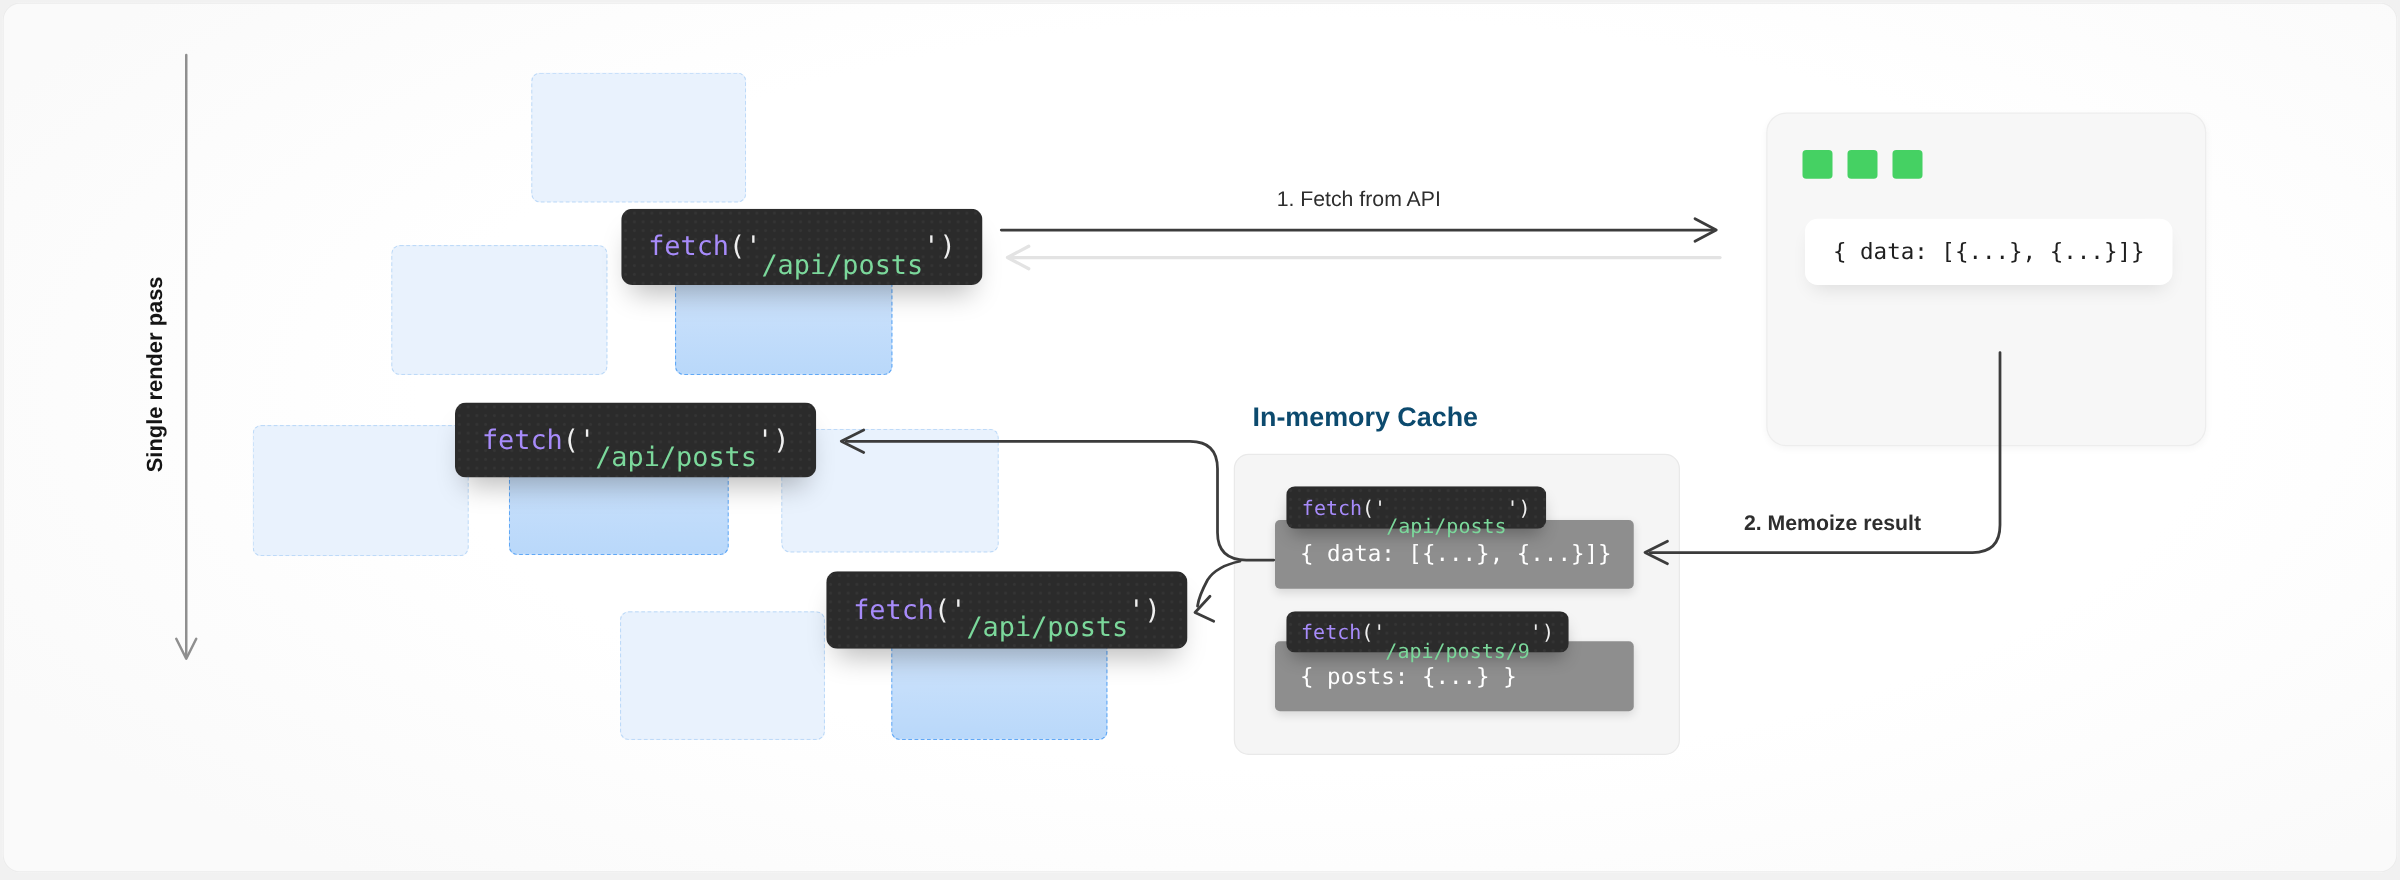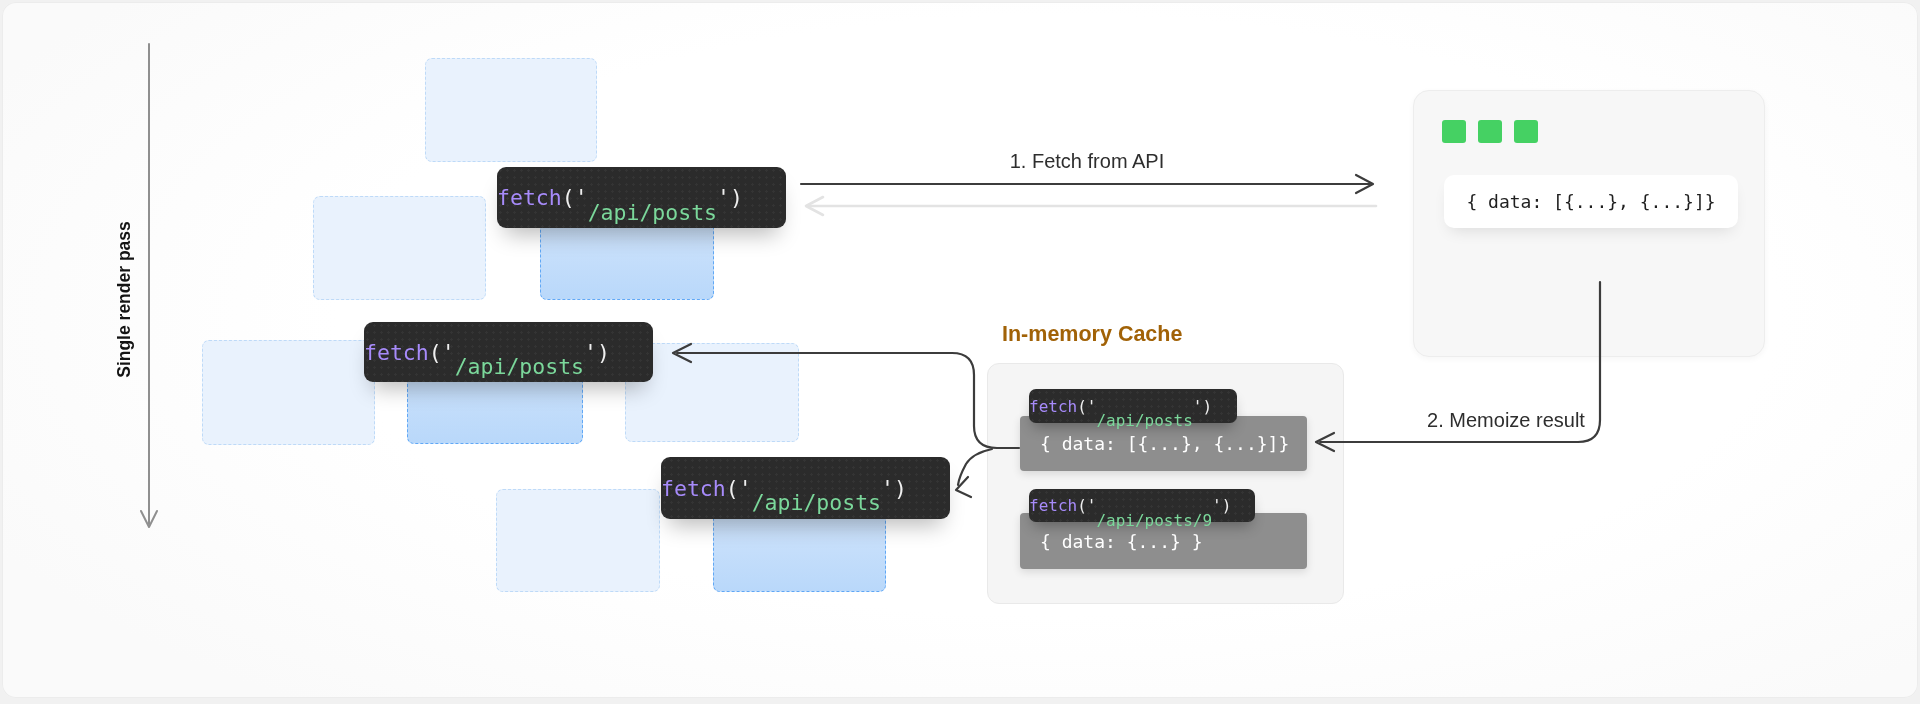--- a/index.html
+++ b/index.html
@@ -7,33 +7,33 @@
          font-family:"Liberation Sans","DejaVu Sans",sans-serif;}
   .canvas{position:absolute;left:2px;top:2px;width:1916px;height:696px;
           border-radius:14px;background:radial-gradient(1200px 500px at 55% 45%, #ffffff 60%, #fafafa 100%);
           box-shadow:0 0 0 1px #ececec inset;}
   
   .box{position:absolute;border-radius:7px;border:1.6px dashed #bedaf8;
        background:#e9f2fd;z-index:1;}
   .box.active{border-color:#60a8f6;background:linear-gradient(180deg,#d6e7fc 0%,#b9d8fa 100%);}
   
   .code-chip{position:absolute;background:#2b2b2b;border-radius:9px;z-index:5;
-       display:flex;align-items:center;
+       display:flex;align-items:center;justify-content:center;
        font-family:"DejaVu Sans Mono","Liberation Mono",monospace;
        box-shadow:0 14px 22px -8px rgba(0,0,0,.28);
        background-image:radial-gradient(rgba(255,255,255,.045) 1px,transparent 1.3px);
        background-size:7px 7px;white-space:pre;}
   .chip-lg{font-size:21.5px;}
   .t-fn{color:#a78bfa;} .t-p{color:#efefef;} .t-s{color:#7bd89b;margin-top:29px;}
   
-  .lbl{position:absolute;color:#2e2e2e;font-size:20px;text-align:center;width:300px;z-index:11;}
+  .lbl{position:absolute;color:#2e2e2e;font-size:17px;text-align:center;width:300px;z-index:11;}
   .axis-label{position:absolute;left:24px;top:289px;width:200px;text-align:center;
        font-size:17.5px;font-weight:700;color:#141414;transform:rotate(-90deg);z-index:11;}
   
-  .cache-title{position:absolute;left:1002px;top:322px;font-size:21.5px;font-weight:700;color:#a16207;z-index:11;}
+  .cache-title{position:absolute;left:1002px;top:322px;font-size:21.5px;font-weight:700;color:#0c4a6e;z-index:11;}
   .cache-panel{position:absolute;left:987px;top:363px;width:355px;height:239px;
        background:#f5f5f5;border:1px solid #e9e9e9;border-radius:12px;z-index:2;}
   .cache-chip{z-index:4;font-size:16px;border-radius:7px;box-shadow:0 8px 14px -4px rgba(0,0,0,.3);}
   .cache-val{position:absolute;background:#8e8e8e;border-radius:4px;z-index:3;
        display:flex;align-items:center;color:#ffffff;
        font-family:"DejaVu Sans Mono","Liberation Mono",monospace;font-size:18px;
        padding-left:20px;box-sizing:border-box;white-space:pre;
        box-shadow:0 3px 8px rgba(0,0,0,.12);}
   
   .server-card{position:absolute;left:1413px;top:90px;width:350px;height:265px;
@@ -71,34 +71,34 @@
     <span class="t-fn">fetch</span><span class="t-p">('</span><span class="t-s">/api/posts</span><span class="t-p">')</span>
   </div>
   <div class="code-chip chip-lg" style="left:364px;top:322px;width:289px;height:60px;">
     <span class="t-fn">fetch</span><span class="t-p">('</span><span class="t-s">/api/posts</span><span class="t-p">')</span>
   </div>
   <div class="code-chip chip-lg" style="left:661px;top:457px;width:289px;height:62px;">
     <span class="t-fn">fetch</span><span class="t-p">('</span><span class="t-s">/api/posts</span><span class="t-p">')</span>
   </div>
 
   <div class="lbl" style="left:937px;top:150px;">1. Fetch from API</div>
-  <div class="lbl" style="left:1356px;top:409px;">2. Memoize result</div>
+  <div class="lbl" style="left:1316px;top:409px;font-weight:bold;">2. Memoize result</div>
 
   <div class="cache-title">In-memory Cache</div>
   <div class="cache-panel"></div>
 
   <div class="code-chip cache-chip" style="left:1029px;top:389px;width:208px;height:34px;">
     <span class="t-fn">fetch</span><span class="t-p">('</span><span class="t-s">/api/posts</span><span class="t-p">')</span>
   </div>
   <div class="cache-val" style="left:1020px;top:416px;width:287px;height:55px;">{ data: [{...}, {...}]}</div>
 
   <div class="code-chip cache-chip" style="left:1029px;top:489px;width:226px;height:33px;">
     <span class="t-fn">fetch</span><span class="t-p">('</span><span class="t-s">/api/posts/9</span><span class="t-p">')</span>
   </div>
-  <div class="cache-val" style="left:1020px;top:513px;width:287px;height:56px;">{ data: {...} }</div>
+  <div class="cache-val" style="left:1020px;top:513px;width:287px;height:56px;">{ posts: {...} }</div>
 
   <div class="server-card">
     <div class="sq" style="left:28px;"></div>
     <div class="sq" style="left:64px;"></div>
     <div class="sq" style="left:100px;"></div>
     <div class="server-chip">{ data: [{...}, {...}]}</div>
   </div>
 
   <svg class="connectors" width="1920" height="704" viewBox="0 0 1920 704">
     <g class="axis-stroke">

